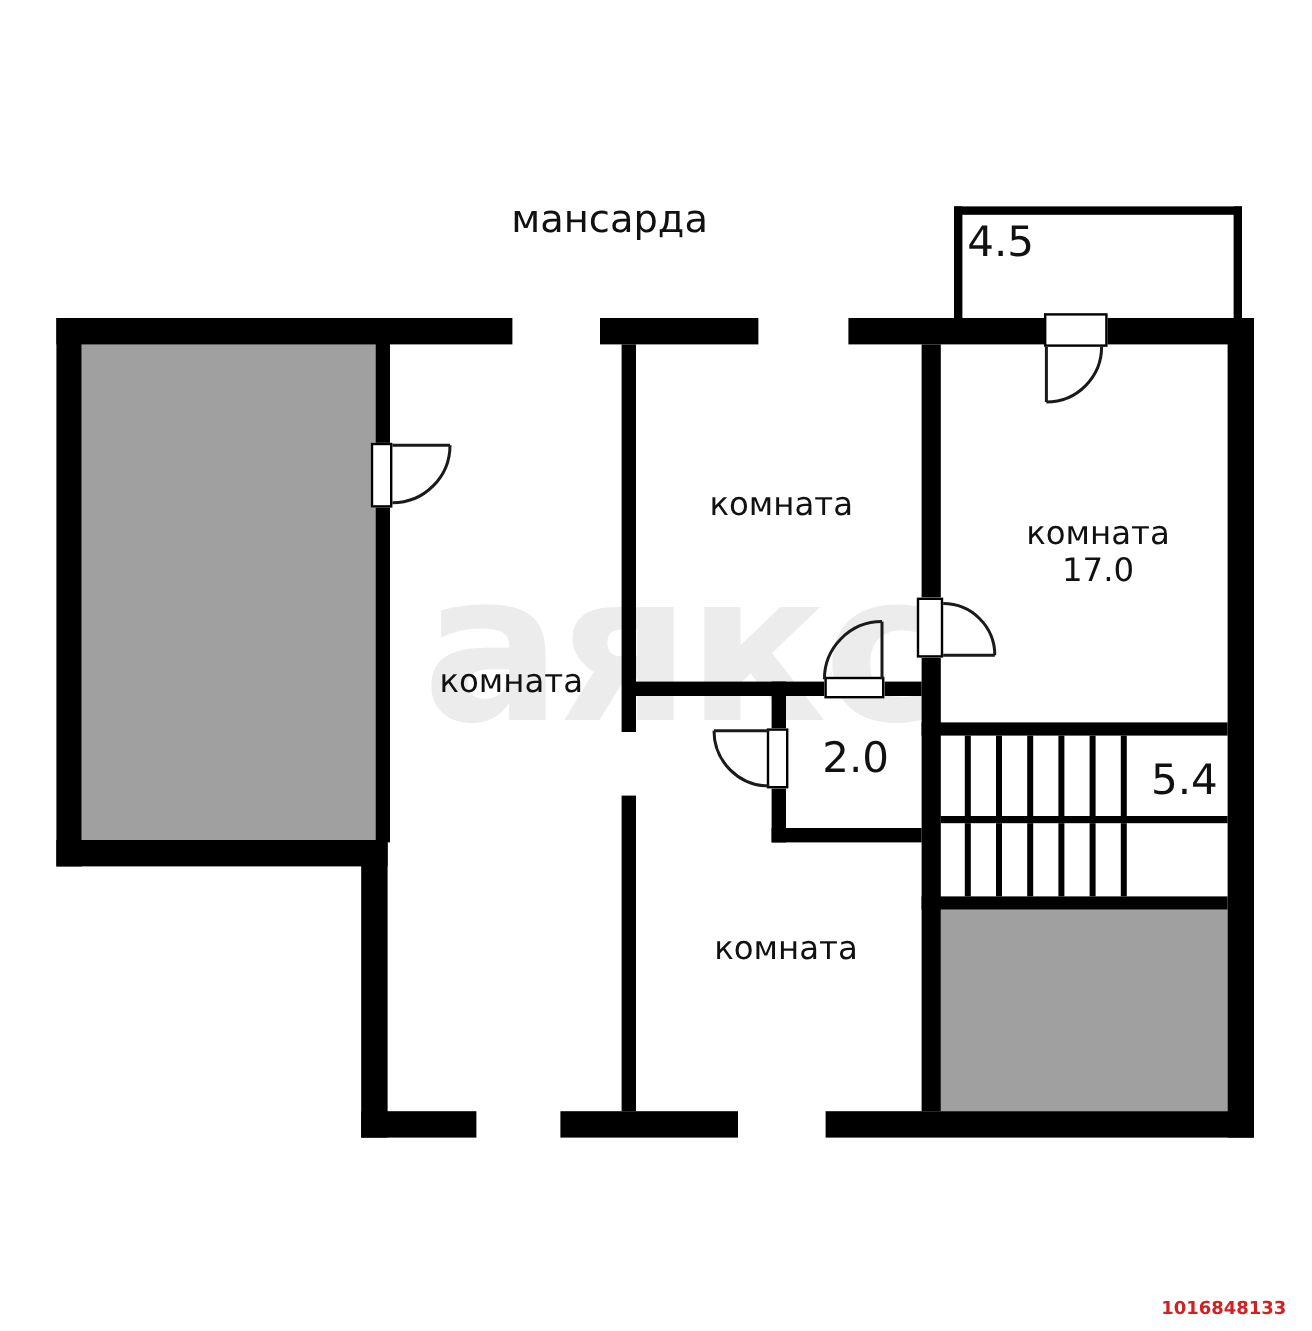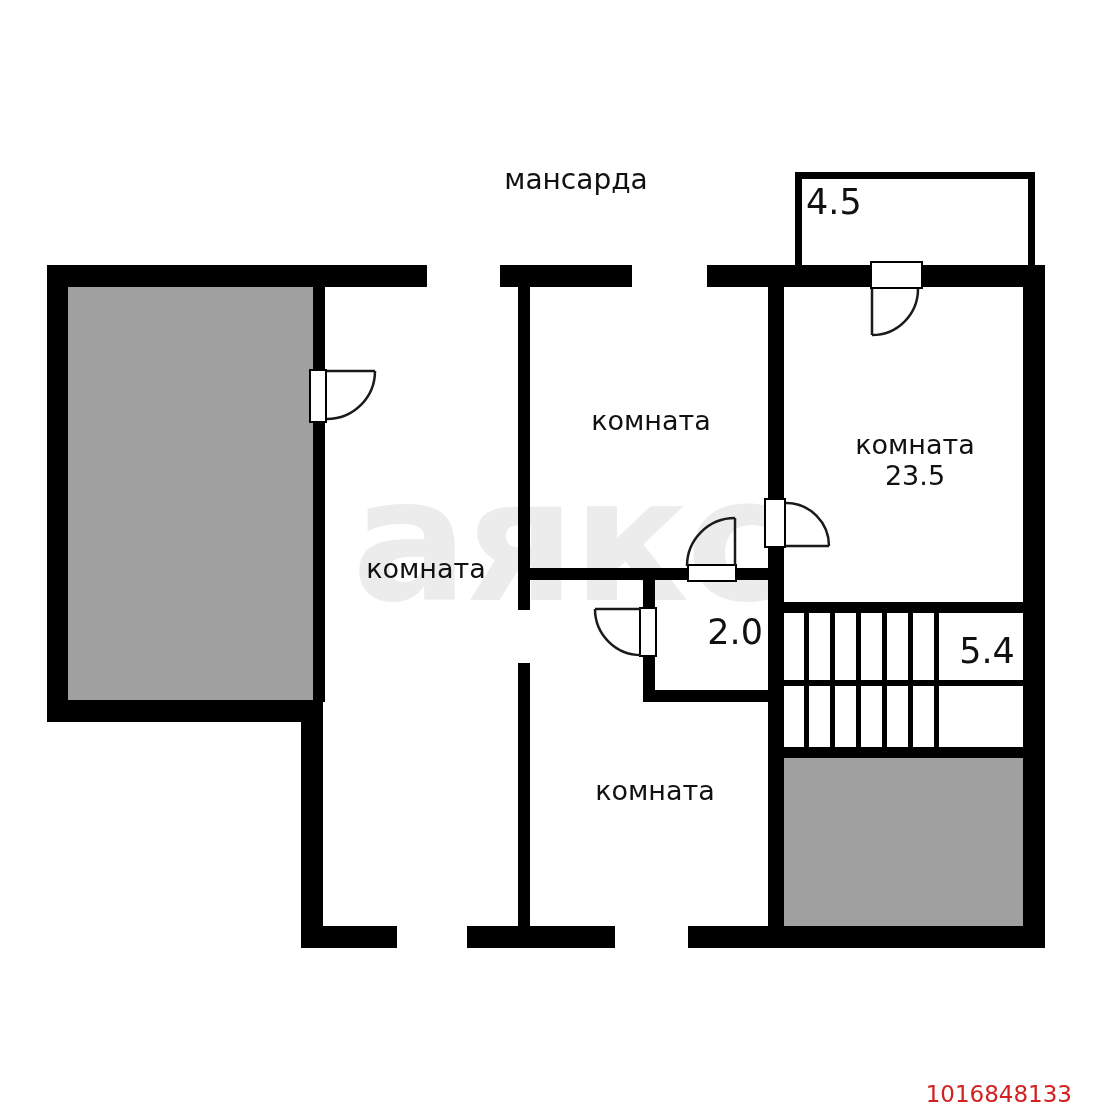--- a/index.html
+++ b/index.html
@@ -29,32 +29,32 @@
     position:absolute;z-index:60;
     text-align:center;color:#111;
     font-size:27px;line-height:31px;
   }
   .small-label{
     position:absolute;z-index:60;color:#111;
     font-size:35px;line-height:28px;
   }
   .floor-title{
     position:absolute;z-index:60;color:#111;
-    font-size:28px;text-align:center;
+    font-size:32px;text-align:left;
   }
   .watermark{
     position:absolute;z-index:5;
     font-size:172px;font-weight:bold;
     color:var(--watermark);
     letter-spacing:-3px;
     user-select:none;
   }
   .listing-id{
     position:absolute;z-index:70;
-    font-size:23px;font-weight:normal;
+    font-size:15px;font-weight:bold;
     color:var(--listing-id-color);
   }
 </style>
 </head>
 <body>
 
 <div class="plan">
 
   <div class="watermark" style="left:352px;top:440px;">аякс</div>
 
@@ -142,25 +142,25 @@
   <div class="room-label" style="left:326px;top:553px;width:200px;">
     <div>комната</div>
   </div>
 
   <div class="room-label" style="left:551px;top:405px;width:200px;">
     <div>комната</div>
   </div>
 
   <div class="room-label" style="left:815px;top:429px;width:200px;">
     <div>комната</div>
-    <div>23.5</div>
+    <div>17.0</div>
   </div>
 
   <div class="room-label" style="left:555px;top:775px;width:200px;">
     <div>комната</div>
   </div>
 
-  <div class="small-label" style="left:663px;top:618px;width:100px;text-align:right;">2.0</div>
+  <div class="small-label" style="left:663px;top:618px;width:100px;text-align:center;">2.0</div>
   <div class="small-label" style="left:937px;top:637px;width:100px;text-align:center;">5.4</div>
 
   <div class="listing-id" style="right:21px;top:1081px;">1016848133</div>
 
 </div>
 
 </body></html>

